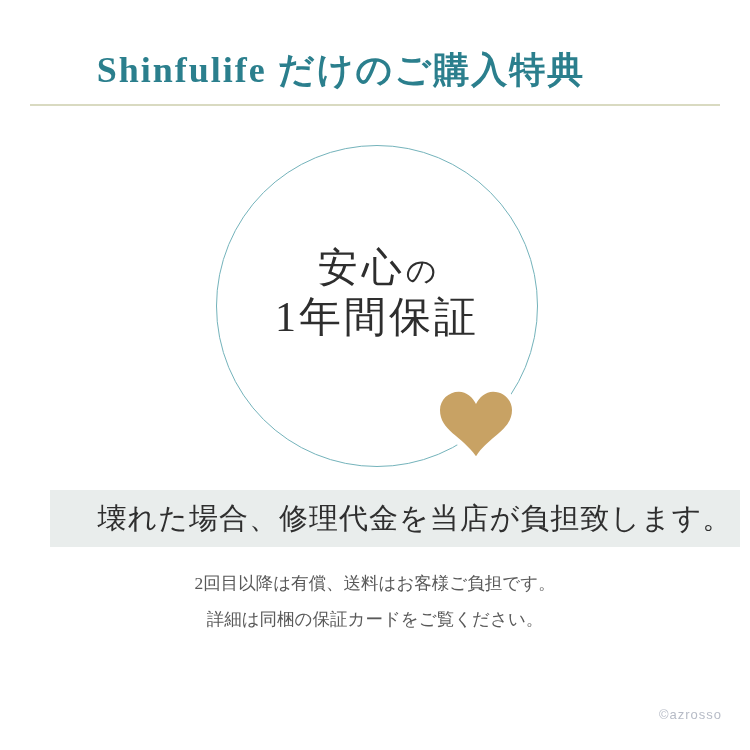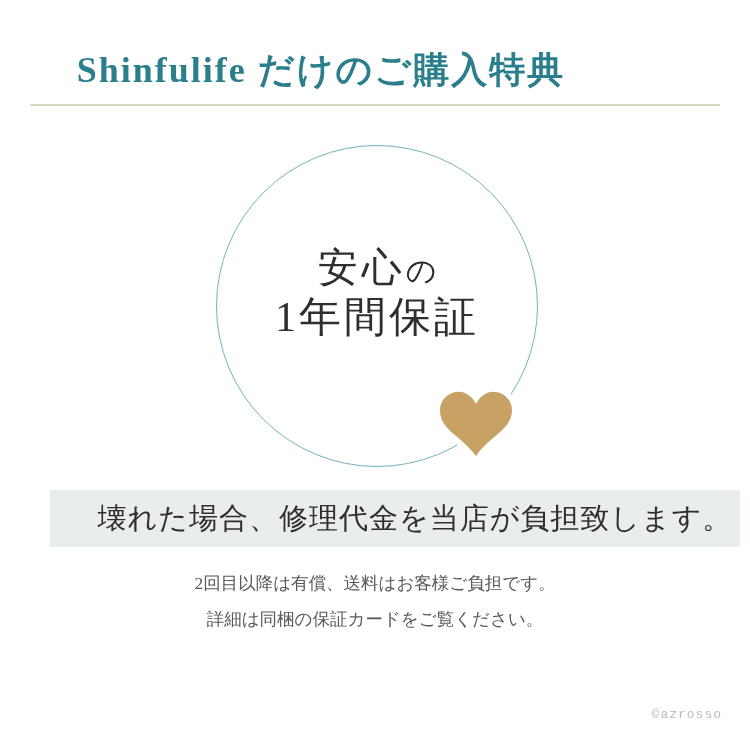--- a/index.html
+++ b/index.html
@@ -7,21 +7,21 @@
     width:750px;height:750px;position:relative;background:#ffffff;
     font-family:"Liberation Serif","DejaVu Serif",serif;
     overflow:hidden;
   }
   .page{position:absolute;inset:0;}
 
   
   .title{
     position:absolute;left:0;top:44px;width:642px;
     text-align:center;font-size:36px;font-weight:600;
-    color:#2B7F8D;letter-spacing:2px;margin:0;line-height:52px;
+    color:#2B7F8D;letter-spacing:2px;margin:0;line-height:52px;padding-left:20px;
   }
   .divider{
     position:absolute;left:30px;top:104px;width:690px;height:2px;
     background:#D9DAC1;
   }
 
   
   .circle{
     position:absolute;left:216px;top:145px;width:322px;height:322px;
     border:1.5px solid #74B3BB;border-radius:50%;
@@ -48,21 +48,21 @@
   .notes{
     position:absolute;left:0;top:565px;width:750px;text-align:center;
     color:#595959;font-size:17.5px;
   }
   .notes p{margin:0;line-height:36px;white-space:nowrap;}
 
   
   .watermark{
     position:absolute;right:28px;top:707px;
     font-size:13px;color:#B6BBC6;letter-spacing:1px;
-    font-family:Liberation Mono, monospace;
+    font-family:Liberation Sans, sans-serif;
   }
 </style>
 </head>
 <body>
 
 <div class="page">
 
   <h1 class="title">Shinfulife だけのご購入特典</h1>
 
   <div class="divider"></div>

